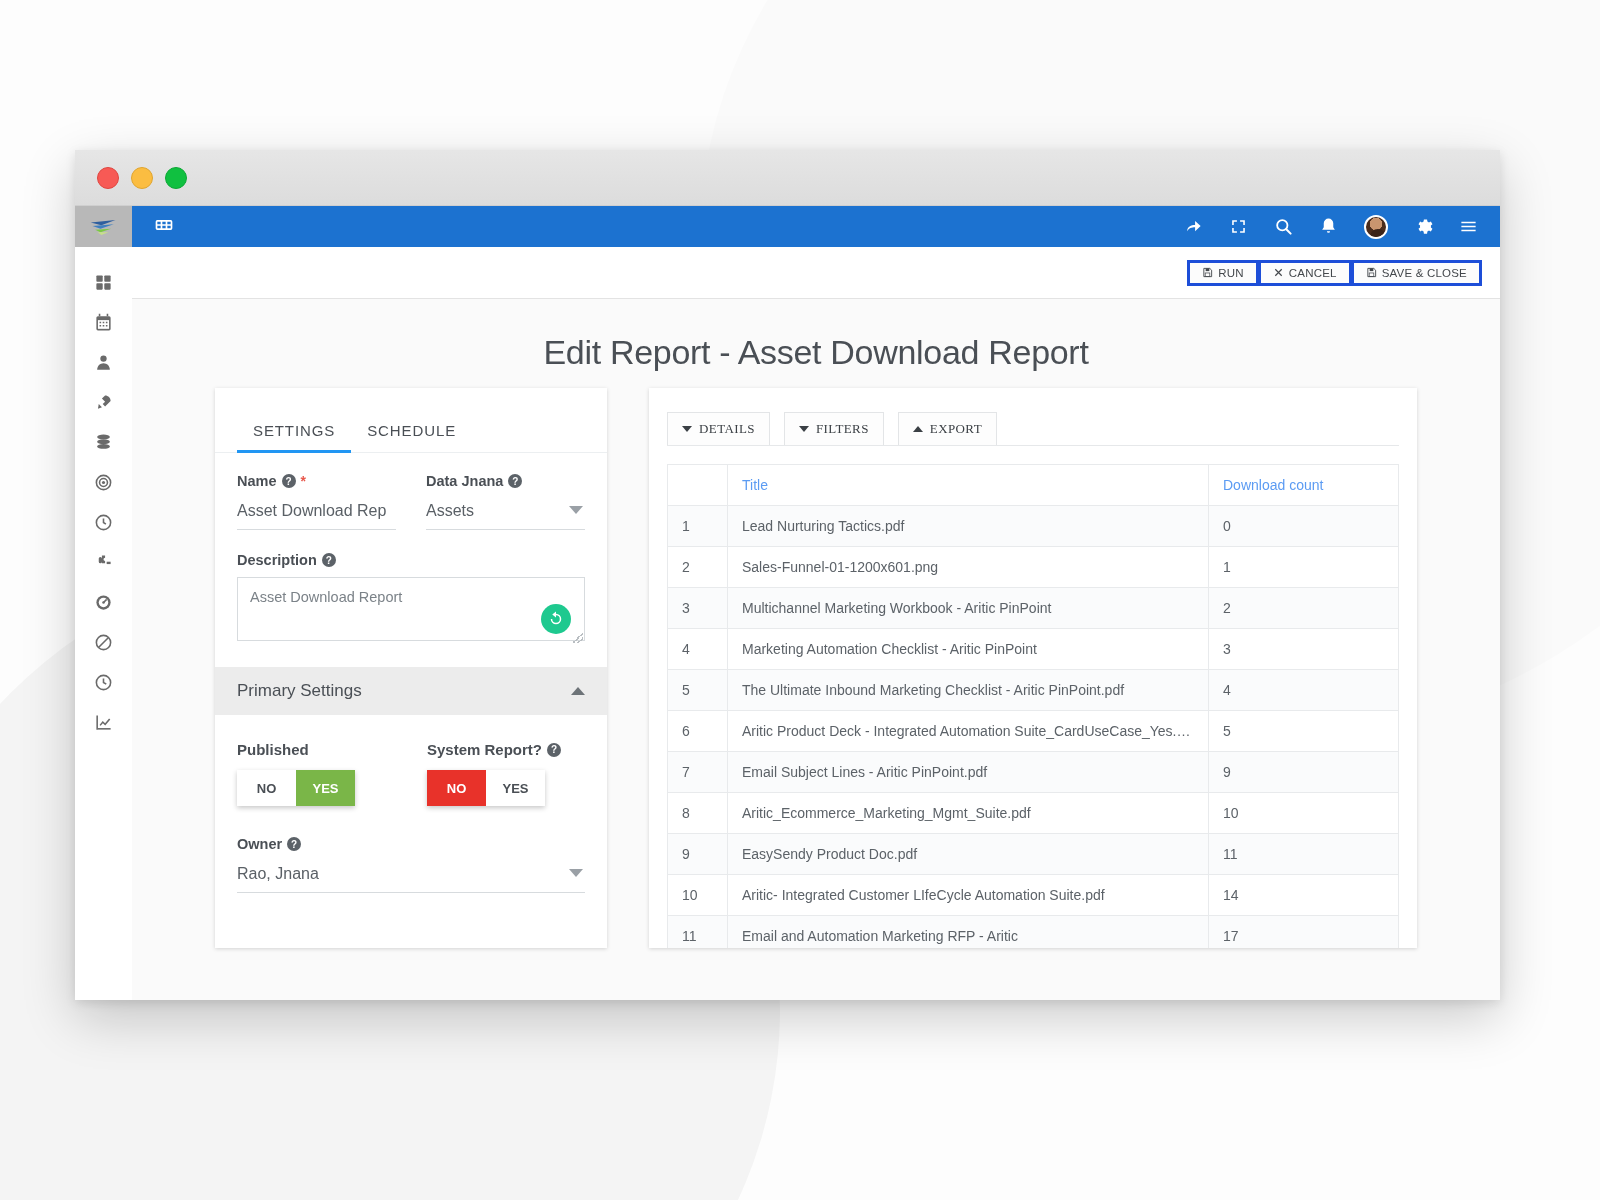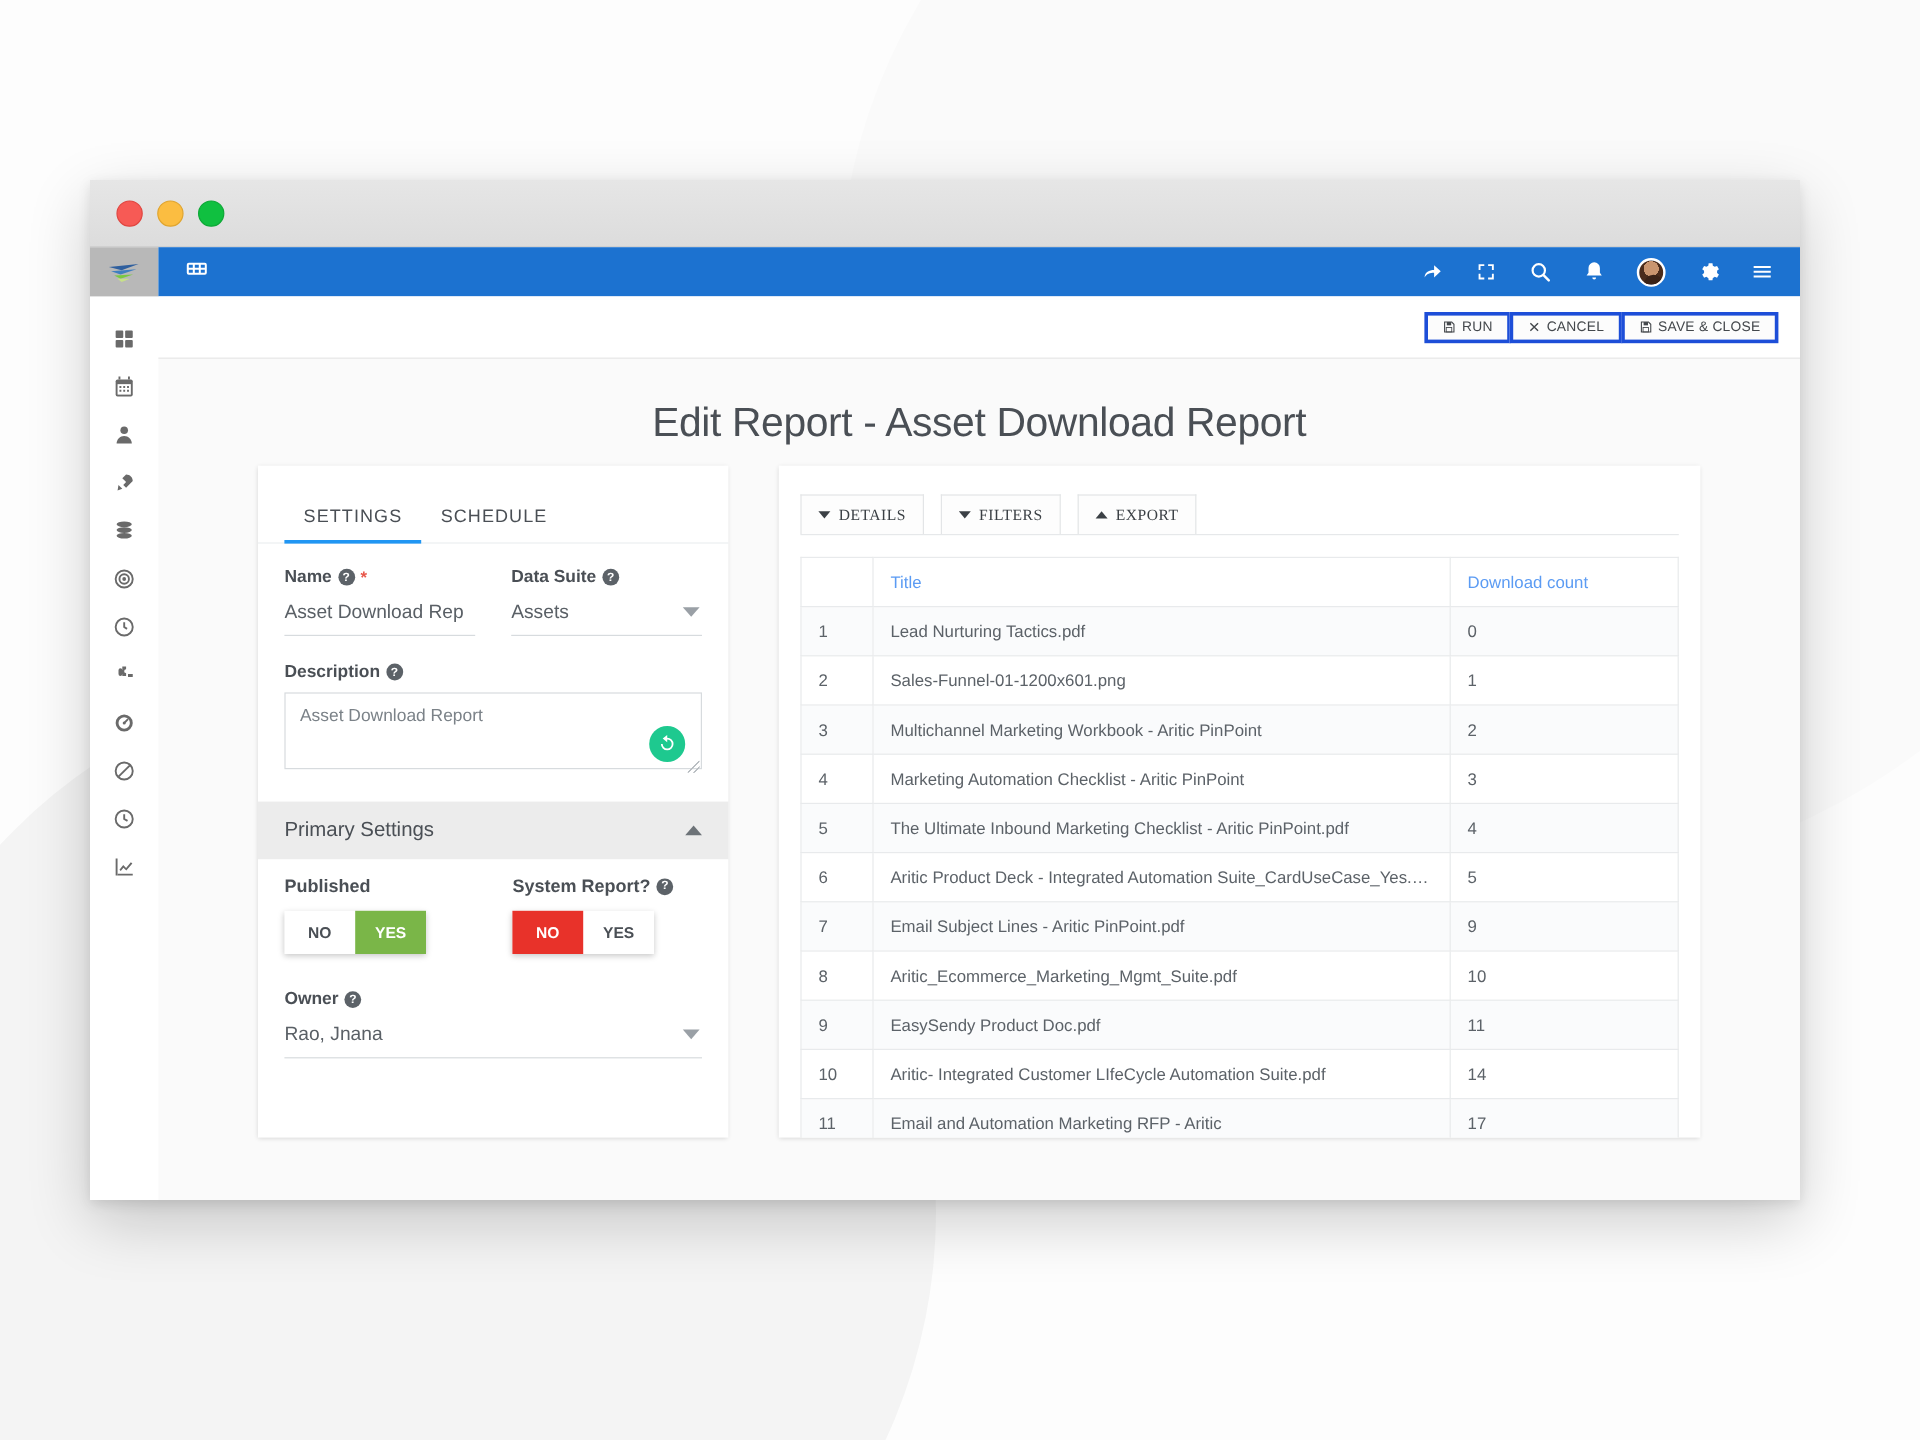--- a/index.html
+++ b/index.html
@@ -154,21 +154,21 @@
     background:
       linear-gradient(135deg, transparent 0 45%, #b9bec2 45% 55%, transparent 55% 100%),
       linear-gradient(135deg, transparent 0 70%, #b9bec2 70% 80%, transparent 80% 100%);
   }
   .section-hd{
     margin:22px -22px 0 -22px; background:#ececec; height:48px;
     display:flex; align-items:center; justify-content:space-between; padding:0 22px;
     font-size:17px; color:#4a4f55;gap:24px;
   }
   .chev-up{ width:0;height:0;border-left:7px solid transparent;border-right:7px solid transparent;border-bottom:8px solid #6d7378;}
-  .toggles{ display:flex; gap:72px; margin-top:14px; }
+  .toggles{ display:flex; gap:72px; margin-top:26px; }
   .tgl-label{ font-size:15px; font-weight:bold; color:#4a4f55; display:flex; align-items:center; gap:5px; margin-bottom:12px;}
   .switch{ display:flex; box-shadow:0 2px 5px rgba(0,0,0,.22); width:118px; height:36px; background:#fff; }
   .sw{ flex:1; display:flex; align-items:center; justify-content:center; font-size:13px; font-weight:bold; color:#4a4f55; cursor:pointer;}
   .sw.on-yes{ background:#7ab648; color:#ffffff; }
   .sw.on-no{ background:#e8322a; color:#ffffff; }
   .owner{ margin-top:30px; }
 
   
   .card-right{ flex:1; min-width:0; padding:0; height:560px; overflow:hidden; }
   .rc-inner{ padding:24px 18px 0 18px; }
@@ -389,21 +389,21 @@
                 <div class="fg">
                   <div class="flabel">
                     <span>Name</span>
                     <span class="q">?</span>
                     <span class="req">*</span>
                   </div>
                   <input class="uline" value="Asset Download Rep" style="">
                 </div>
                 <div class="fg">
                   <div class="flabel">
-                    <span>Data Suite</span>
+                    <span>Data Jnana</span>
                     <span class="q">?</span>
                   </div>
                   <div class="selwrap">
                     <input class="uline" readonly="" value="Assets" style="">
                     <span class="caret"></span>
                   </div>
                 </div>
               </div>
 
               <div class="fg desc">

